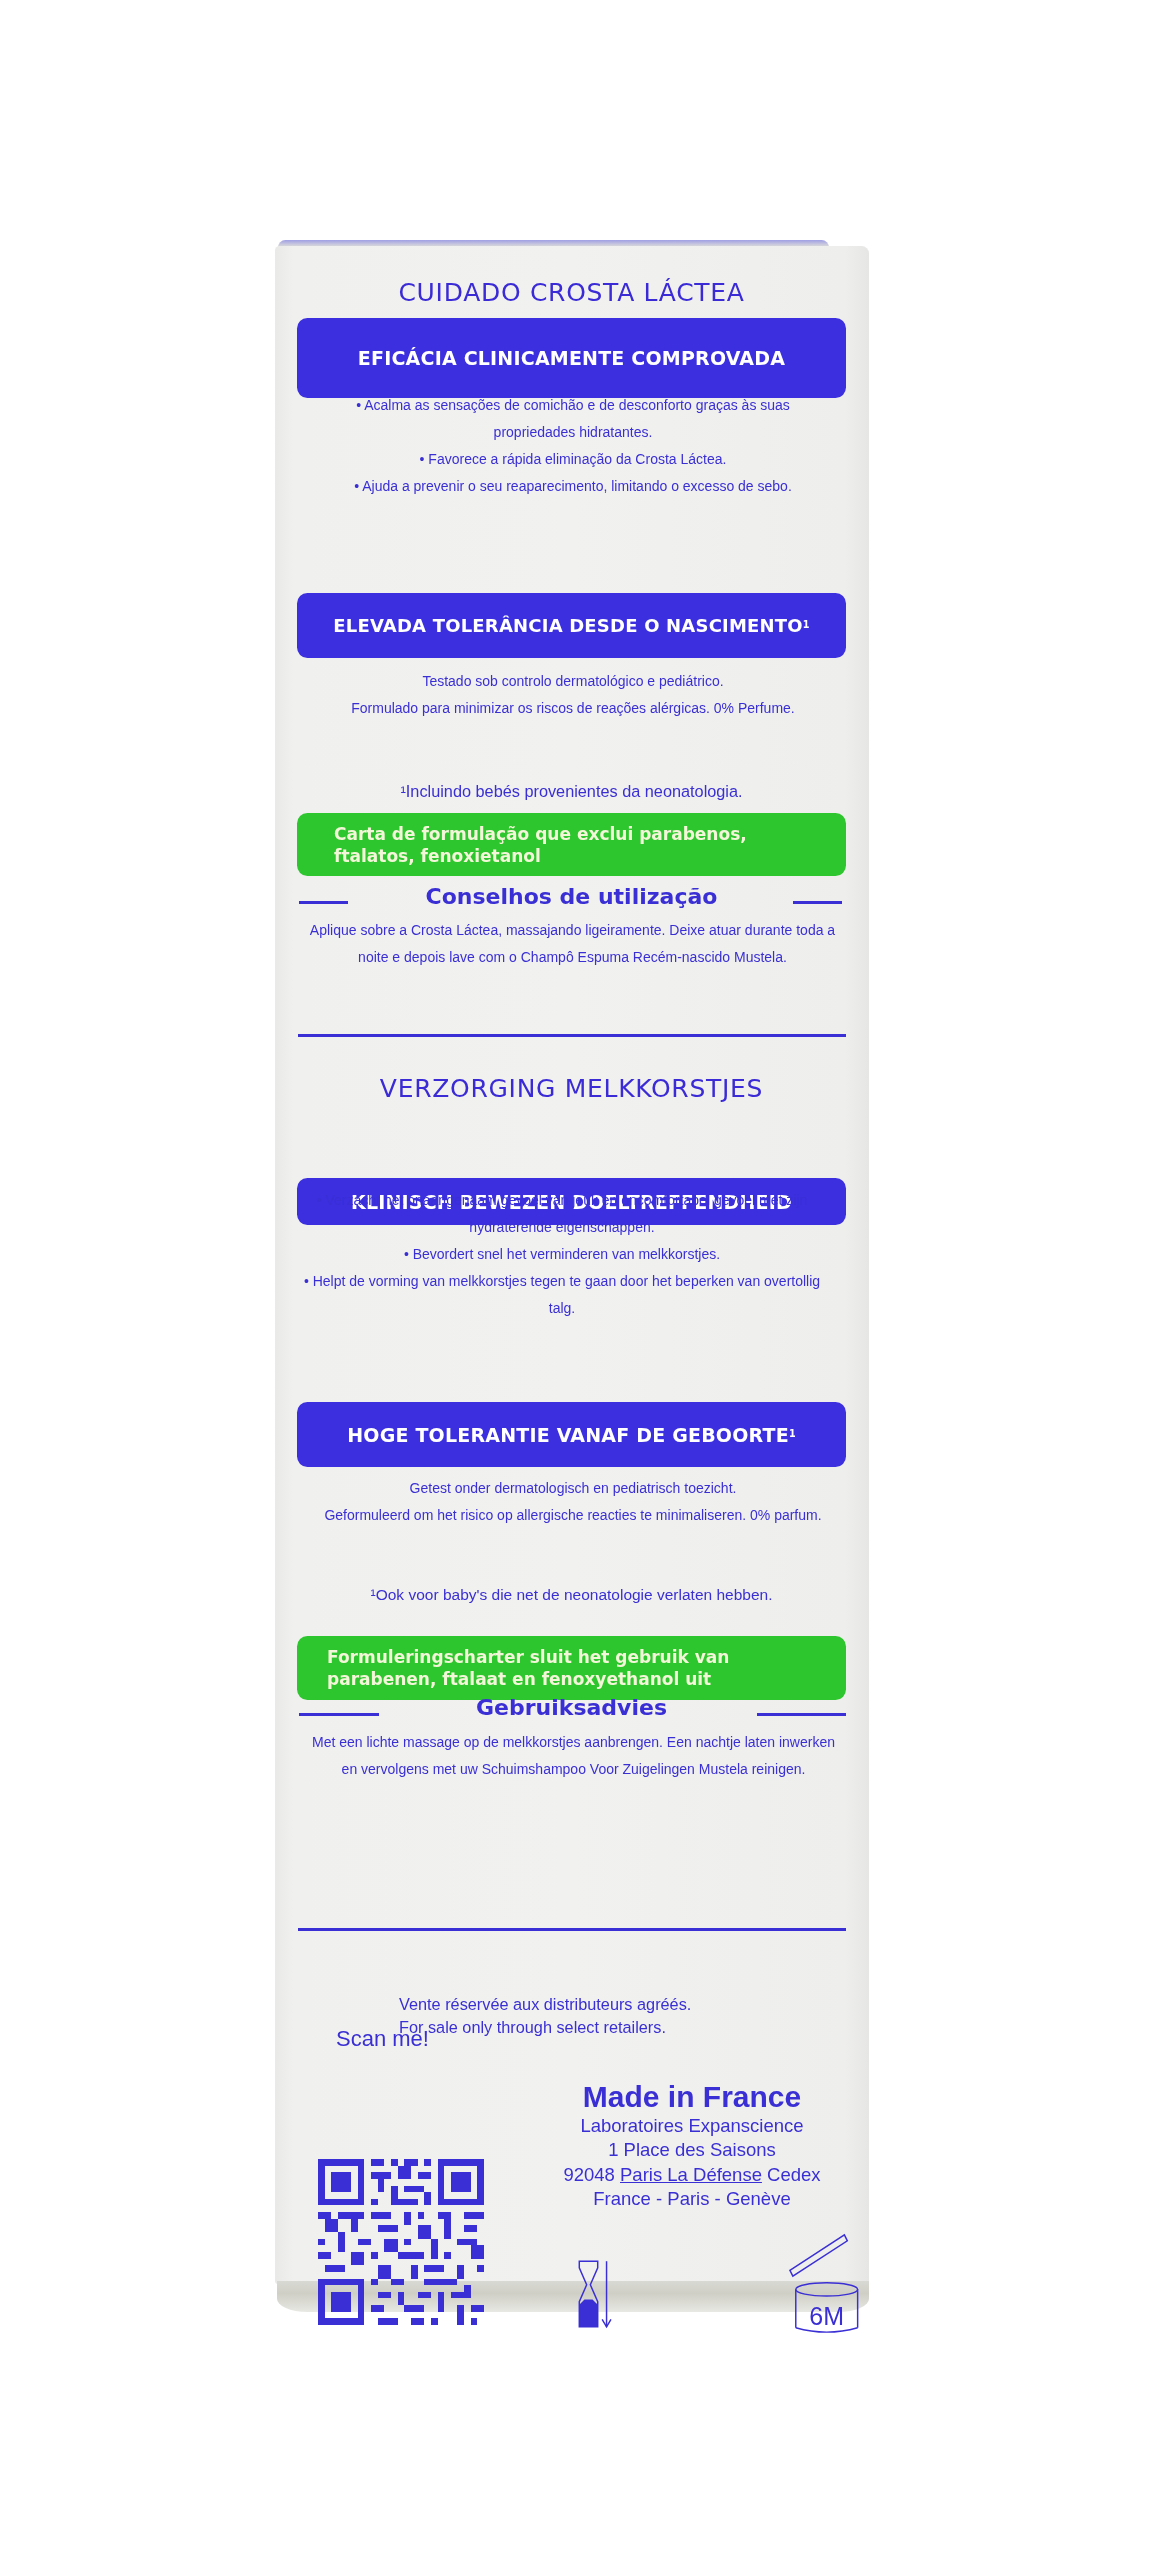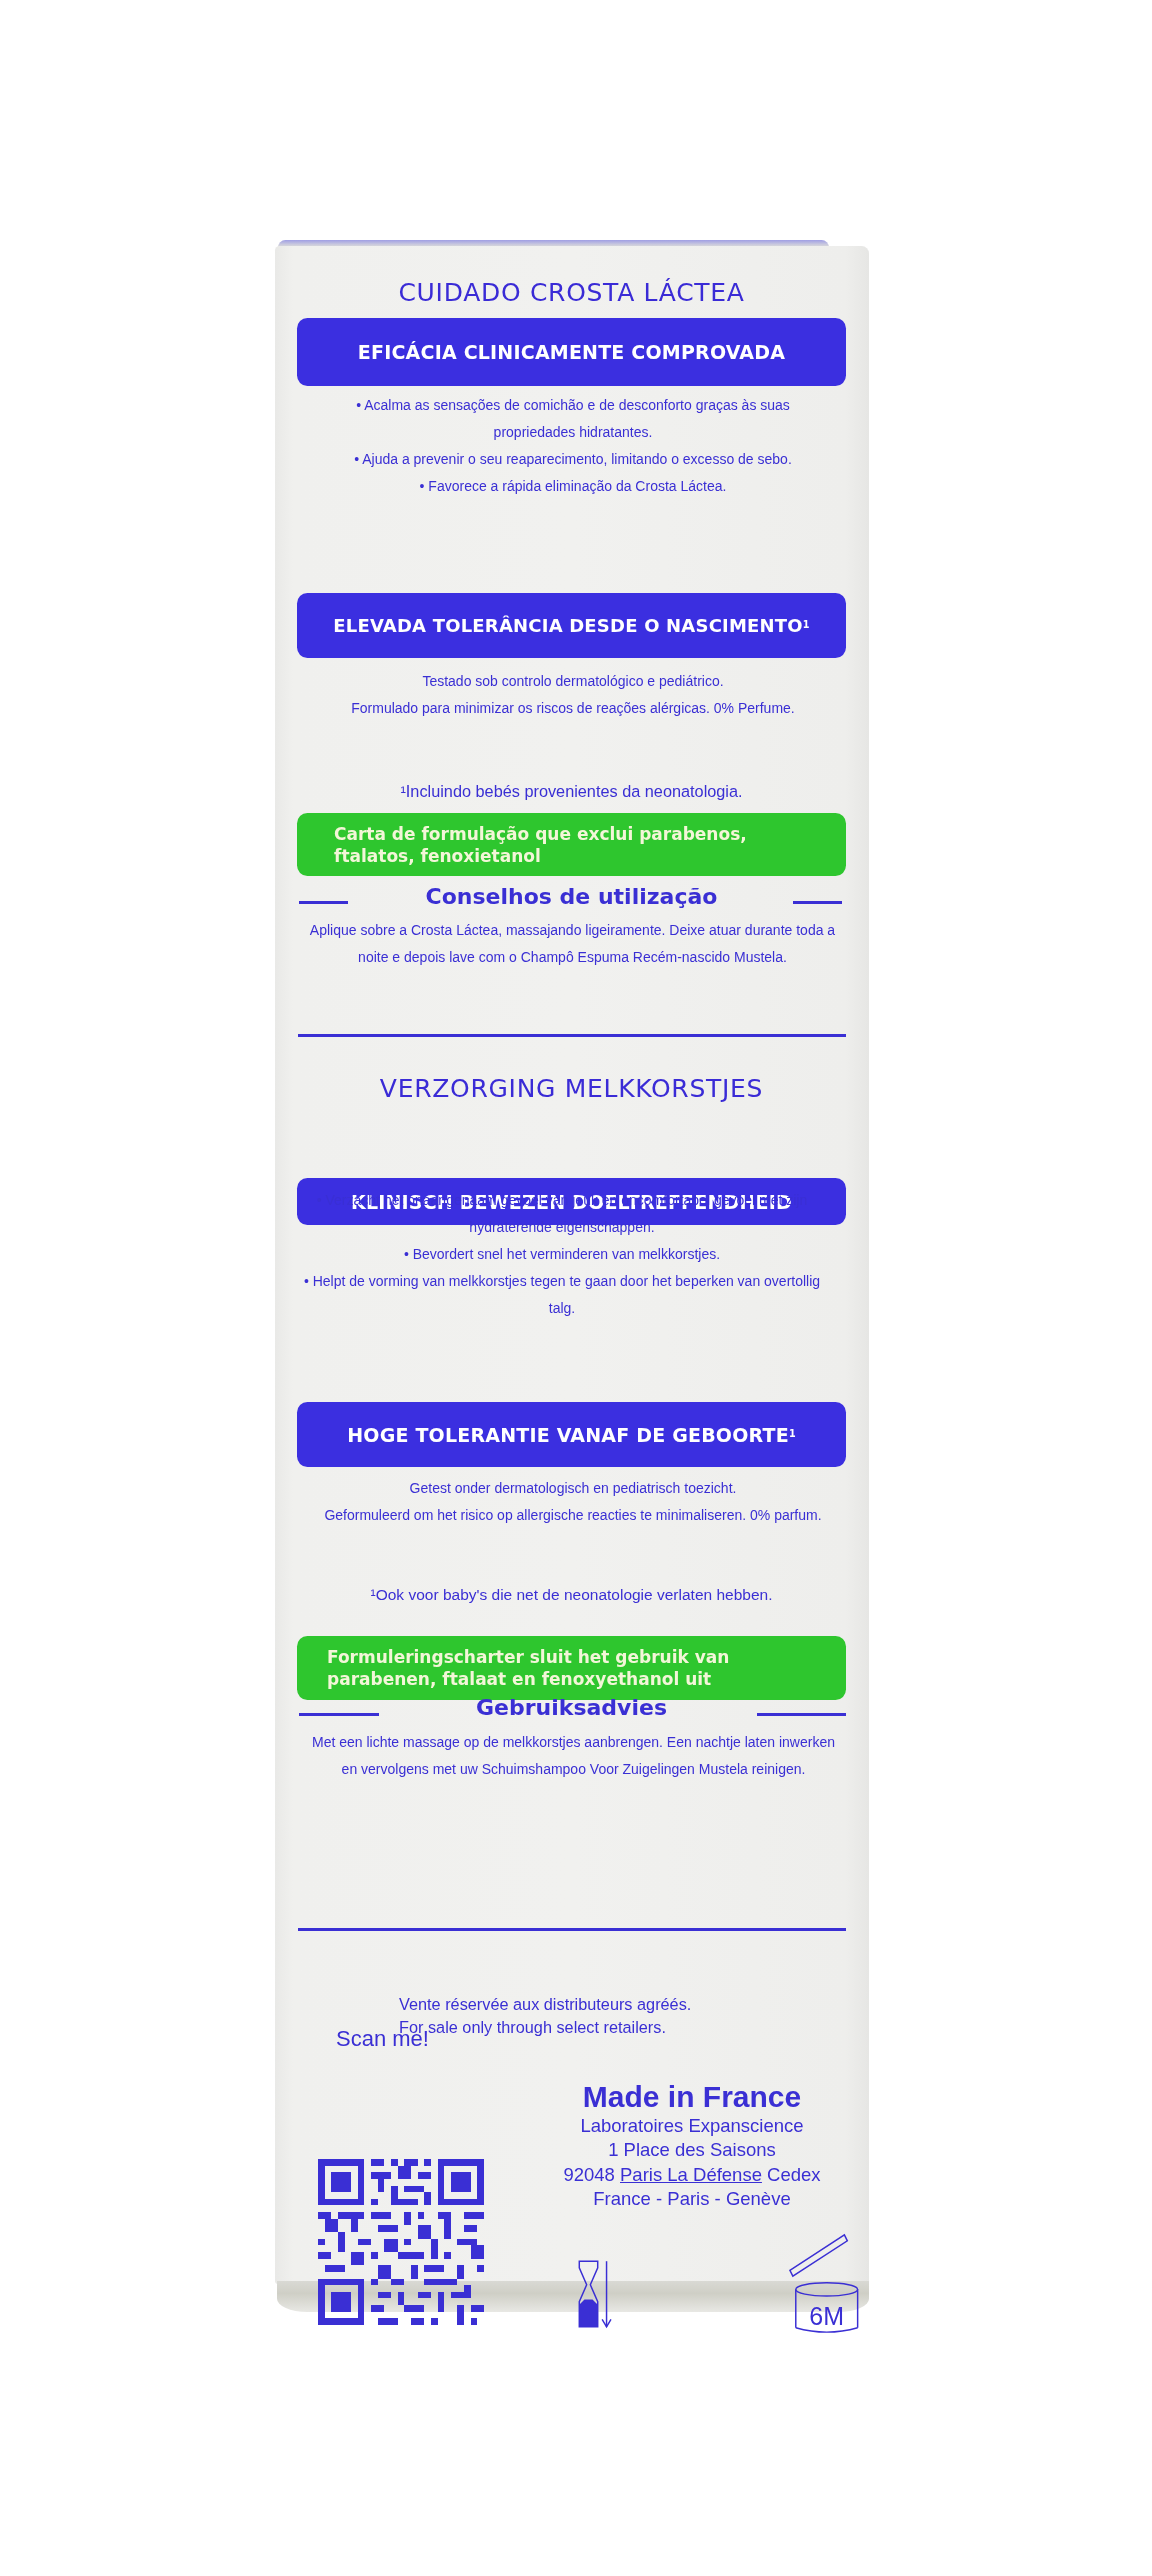--- a/index.html
+++ b/index.html
@@ -52,28 +52,28 @@
 </style>
 </head>
 <body>
 
 <div class="top-flap"></div>
 <div class="box"></div>
 <div class="bottom-flap"></div>
 
 <div class="c title" style="top:278px;">CUIDADO CROSTA LÁCTEA</div>
 
-<div class="band" style="top:318px;height:68px;">
+<div class="band" style="top:318px;height:80px;">
   <span>EFICÁCIA CLINICAMENTE COMPROVADA</span>
 </div>
 
 <div class="c body" style="top:392px;left:318px;width:510px;">
   <p class="p">• Acalma as sensações de comichão e de desconforto graças às suas propriedades hidratantes.</p>
+  <p class="p">• Favorece a rápida eliminação da Crosta Láctea.</p>
   <p class="p">• Ajuda a prevenir o seu reaparecimento, limitando o excesso de sebo.</p>
-  <p class="p">• Favorece a rápida eliminação da Crosta Láctea.</p>
 </div>
 
 <div class="band" style="top:593px;height:65px;font-size:18px;">
   <span>ELEVADA TOLERÂNCIA DESDE O NASCIMENTO</span>
     <sup>1</sup>
 </div>
 
 <div class="c body" style="top:668px;left:303px;width:540px;">
   <p class="p" style="padding:0 44px;">Testado sob controlo dermatológico e pediátrico.</p>
   <p class="p">Formulado para minimizar os riscos de reações alérgicas. 0% Perfume.</p>

